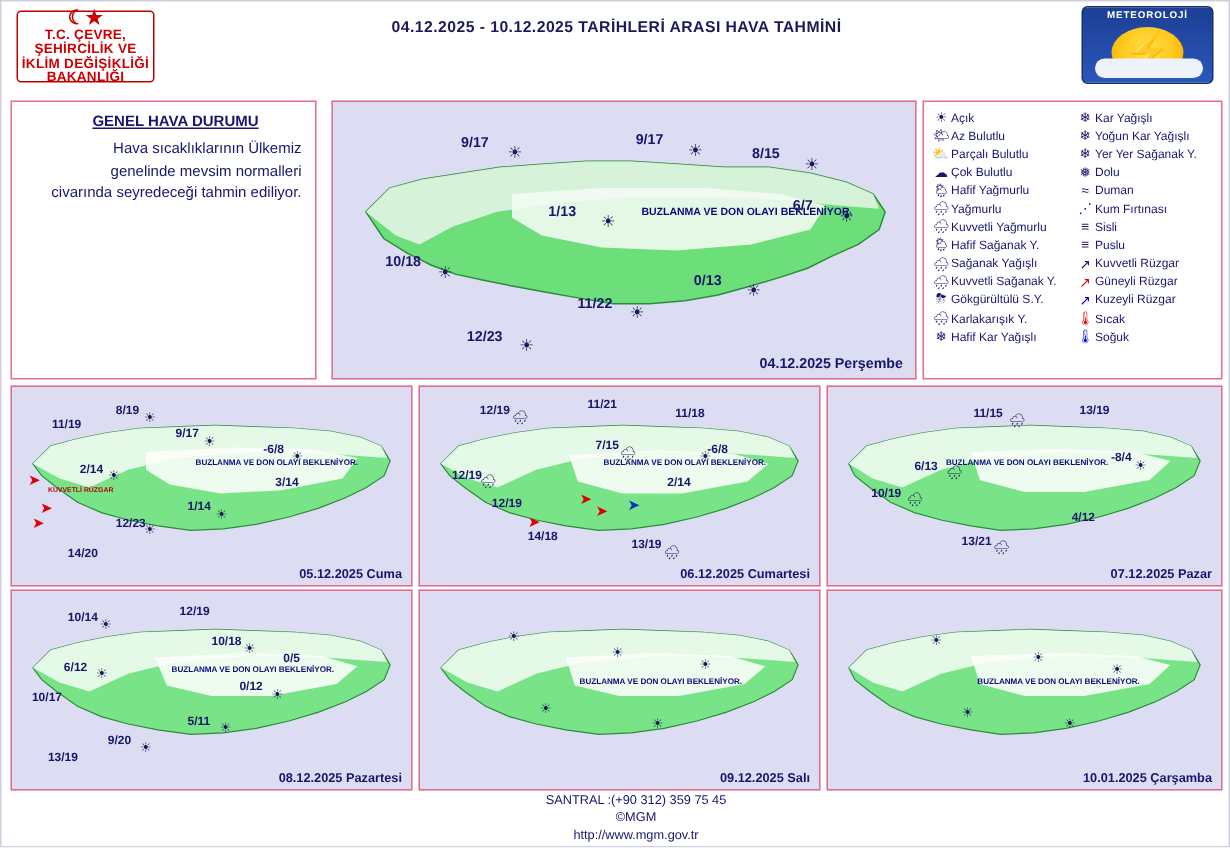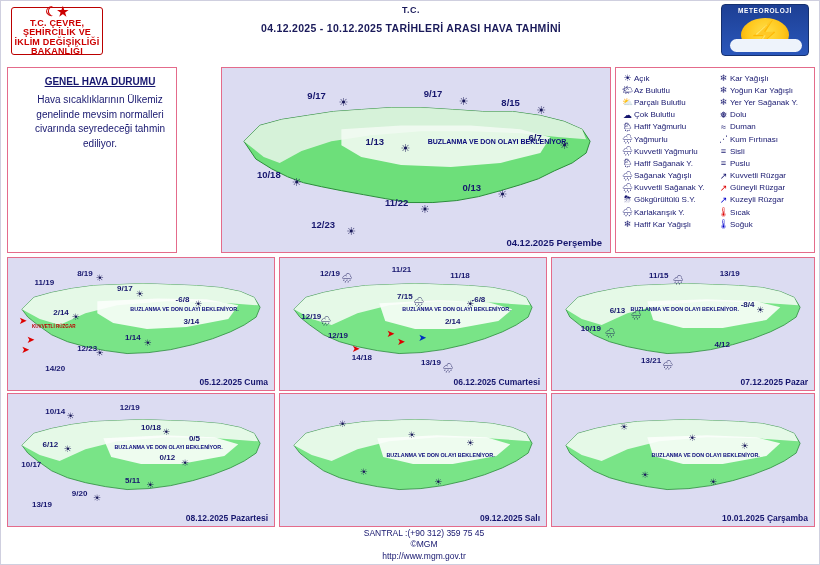--- a/index.html
+++ b/index.html
@@ -59,29 +59,29 @@
     position:absolute; left:50%; top:16px; transform:translateX(-50%);
     color:#123; font-size:26px; line-height:26px; font-weight:bold;
   }
   .mgm-badge .cloud {
     position:absolute; left: 8px; bottom: 3px; width: 72px; height: 13px;
     background:#eef3fb; border-radius: 7px;
   }
   
   .row1 { position:absolute; left:6px; top:66px; width:808px; height:188px; }
   .summary {
-    position:absolute; left:0; top:0; width:170px; height:186px;
+    position:absolute; left:0; top:0; width:204px; height:186px;
     border: 1px solid #e28; border-color:#e46b8b; background:#fff;padding-left:16px;
   }
   .summary h3 {
     margin: 8px 0 6px 0; text-align:center; font-size:10px; text-decoration:underline;
     color:#16166e;
   }
   .summary p {
-    margin: 0 9px; font-size: 10px; line-height: 1.45; color:#16166e; text-align:center;
+    margin: 0 9px; font-size: 10px; line-height: 1.45; color:#16166e; text-align:right;
   }
   .bigmap {
     position:absolute; left:214px; top:0; width:390px; height:186px;
     border: 1px solid #e46b8b; background:#dcdcf2;
   }
   .legend {
     position:absolute; left:608px; top:0; width:200px; height:186px;
     border: 1px solid #e46b8b; background:#fff; padding:4px 3px 0 5px;
   }
   .legend-cols { display:flex; gap:2px; }
@@ -135,21 +135,20 @@
 
   <div class="header">
     <div class="logo-left">
       <div class="crescent">
         <span class="tc-star">☾★</span>
         <span>T.C. ÇEVRE, ŞEHİRCİLİK VE İKLİM DEĞİŞİKLİĞİ BAKANLIĞI</span>
       </div>
     </div>
 
     <div class="title-block">
-      <div class="l1">T.C.</div>
       <div class="l4">04.12.2025 - 10.12.2025   TARİHLERİ  ARASI  HAVA  TAHMİNİ</div>
     </div>
 
     <div class="logo-right">
       <div class="mgm-badge">
         <div class="top-txt">METEOROLOJİ</div>
         <div class="sun"></div>
         <div class="bolt">⚡</div>
         <div class="cloud"></div>
       </div>

